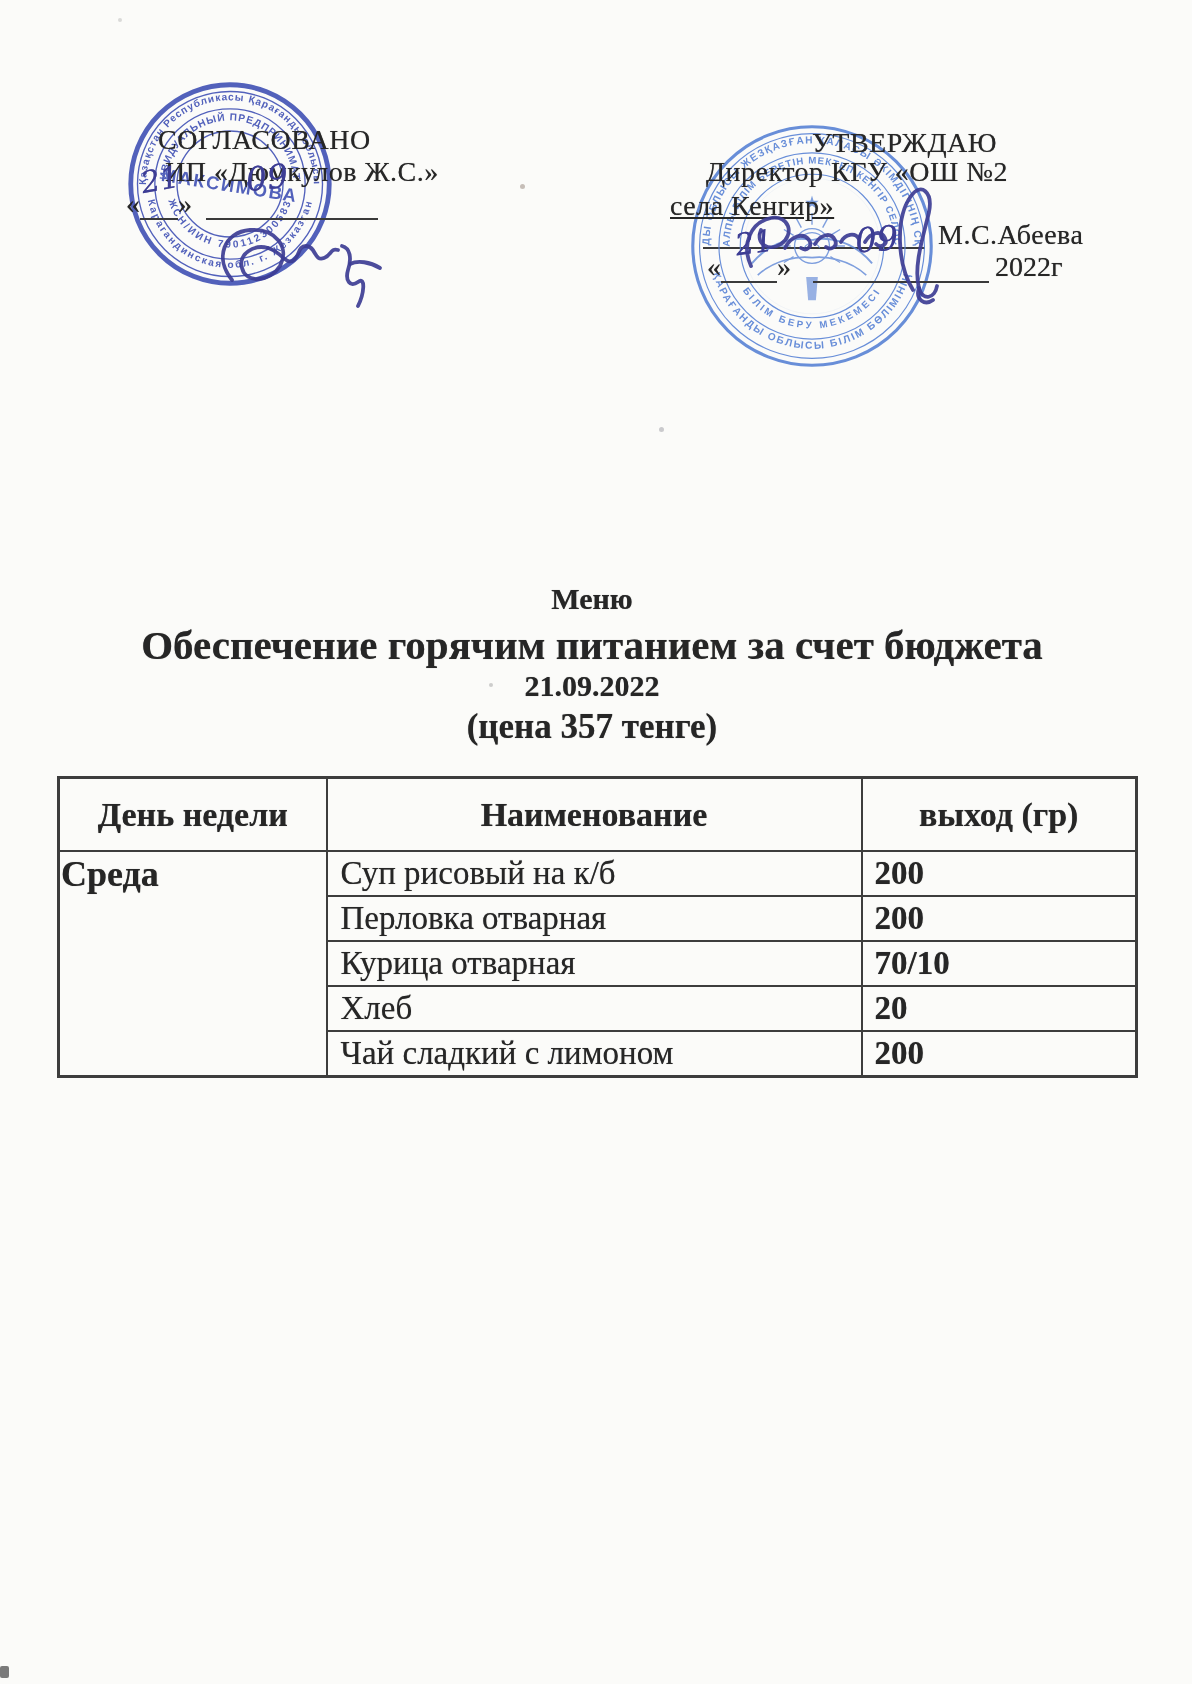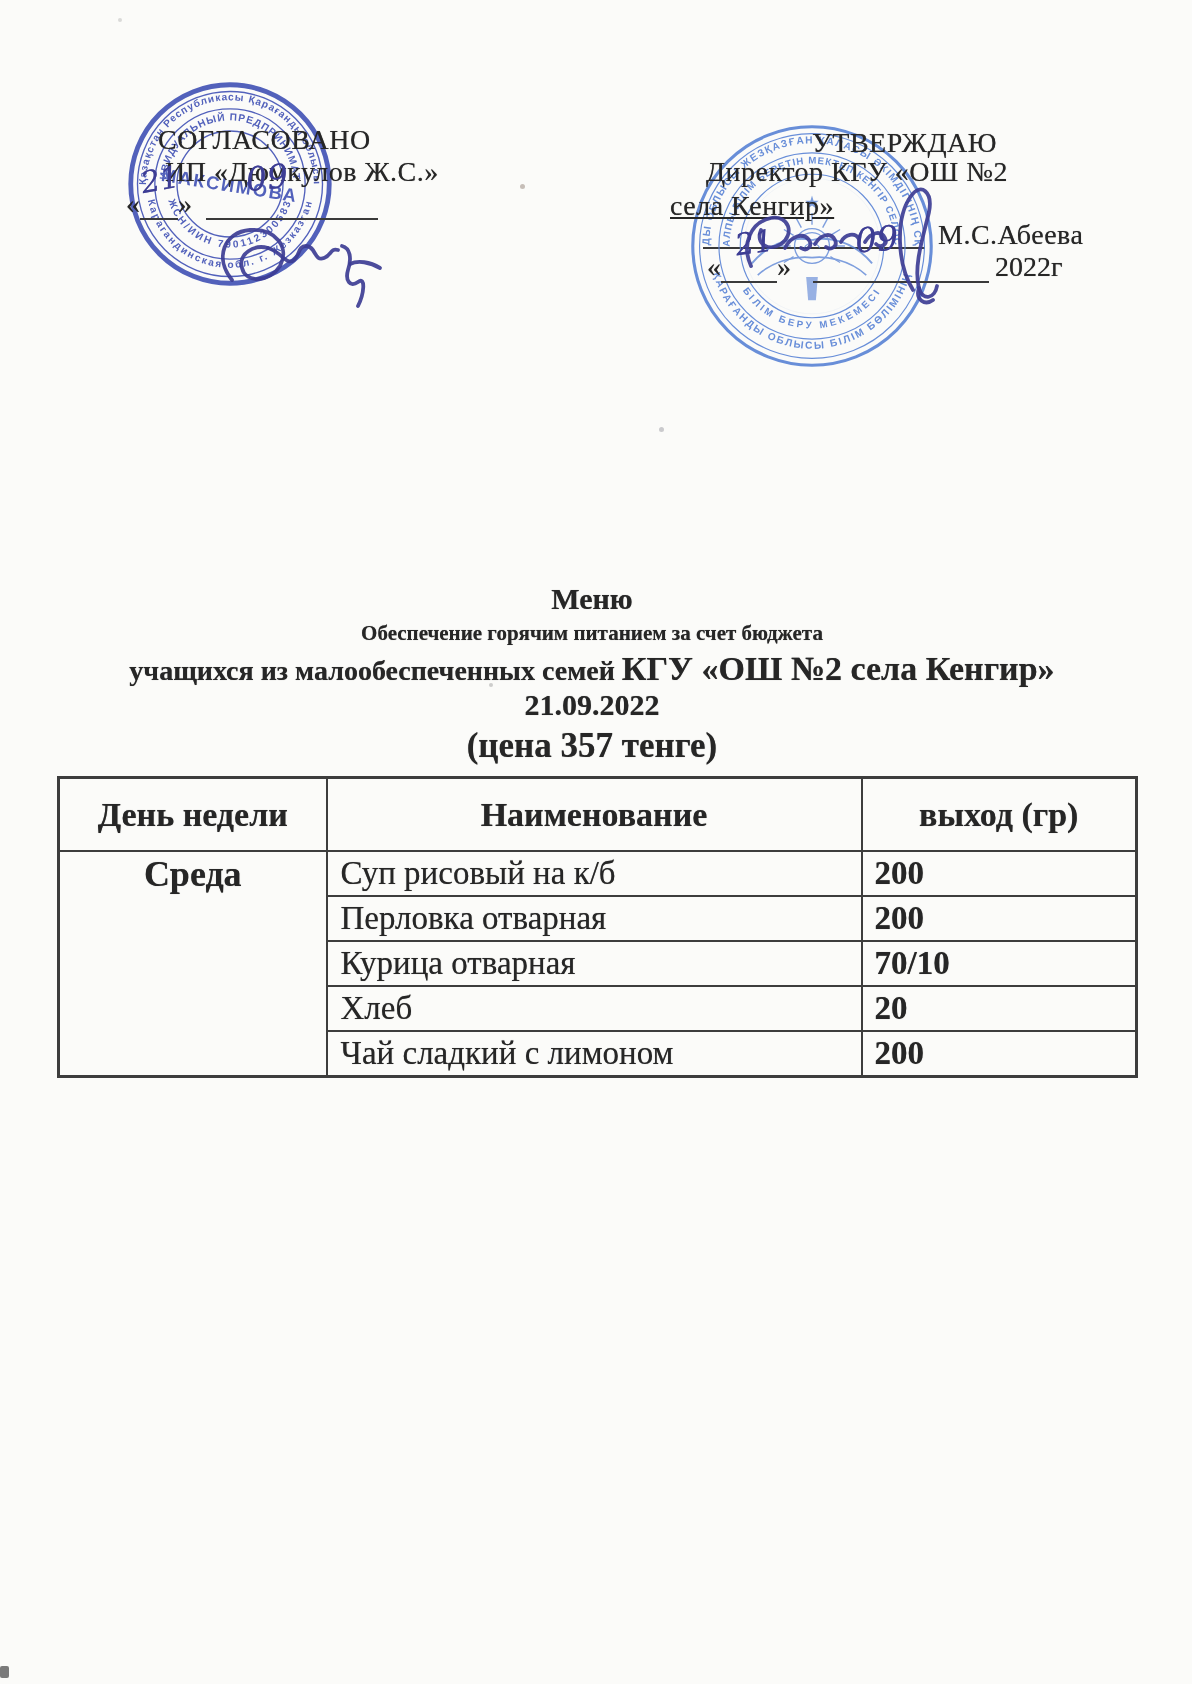--- a/index.html
+++ b/index.html
@@ -32,37 +32,37 @@
   .sig path{ fill:none; stroke:var(--pen); stroke-width:3.8; stroke-linecap:round; stroke-linejoin:round; opacity:.92; }
   .stamp text{ fill:var(--stamp_left); font-family:"Liberation Sans",sans-serif; font-weight:bold; }
   .stamp circle, .stamp path.ring{ fill:none; stroke:var(--stamp_left); }
   .stamp-right text{ fill:var(--stamp_right); }
   .stamp-right circle, .stamp-right path.ring{ stroke:var(--stamp_right); }
 
   
   .titleblock{ left:52px; top:538px; width:1080px; text-align:center; z-index:2; }
   .titleblock div{ font-weight:bold; }
   .t1{ font-size:30px;margin-top:44px; }
-  .t2{ font-size:21px; margin-top:5px; }
+  .t2{ font-size:41px; margin-top:5px; }
   .t3{ font-size:28px; margin-top:4px; }
   .t3 .big{ font-size:34px; }
   .t4{ font-size:30px; }
   .t5{ font-size:35px; margin-top:4px;text-align:center; }
 
   
   table.menu{
     position:absolute; left:57px; top:776px; width:1078px;
     border-collapse:collapse; table-layout:fixed; z-index:2;
   }
   table.menu th, table.menu td{
     border:2px solid var(--table_border); overflow:hidden;
   }
   table.menu{ border:3px solid var(--table_border); }
   th.h{ height:69px; font-size:34px; font-weight:bold; text-align:center; text-shadow:0 0 .7px rgba(20,20,20,.6); }
-  td.day{ vertical-align:top; text-align:center; font-size:36px; font-weight:bold; text-shadow:0 0 .7px rgba(20,20,20,.6); }
+  td.day{ vertical-align:top; font-size:36px; font-weight:bold; text-shadow:0 0 .7px rgba(20,20,20,.6); }
   td.item{ height:41px; font-size:33px; padding-left:13px; text-shadow:0 0 .7px rgba(20,20,20,.6); white-space:nowrap; }
   td.amt{ font-size:33px; font-weight:bold; padding-left:12px; text-shadow:0 0 .7px rgba(20,20,20,.6); }
 
   .speck{ position:absolute; border-radius:50%; z-index:0; }
 </style>
 </head>
 <body>
 
 <div class="page">
 
@@ -179,23 +179,20 @@
     <path d="M 78,62 C 84,52 94,50 98,58 C 101,64 94,69 89,65"></path>
     <path d="M 104,60 C 108,52 118,50 122,57"></path>
     <path d="M 128,60 C 134,50 144,48 148,56 C 151,62 144,67 139,62"></path>
     <path d="M 176,108 C 160,82 158,36 174,14 C 184,0 196,10 192,30 C 187,52 176,84 182,106 C 186,120 198,116 200,104"></path>
     <path d="M 182,106 C 178,118 188,124 196,118"></path>
   </svg>
 
   <div class="abs printed titleblock" style="white-space:normal;">
     <div class="t1">Меню</div>
     <div class="t2">Обеспечение горячим питанием за счет бюджета</div>
-    <div class="t3">
-      <span>учащихся из малообеспеченных семей </span><span class="big">КГУ «ОШ №2 села Кенгир»</span>
-    </div>
     <div class="t4">21.09.2022</div>
     <div class="t5">(цена 357 тенге)</div>
   </div>
 
   <table class="menu">
     <colgroup>
       <col style="width:268px;">
         <col style="width:535px;">
         <col style="width:275px;">
     </colgroup>

